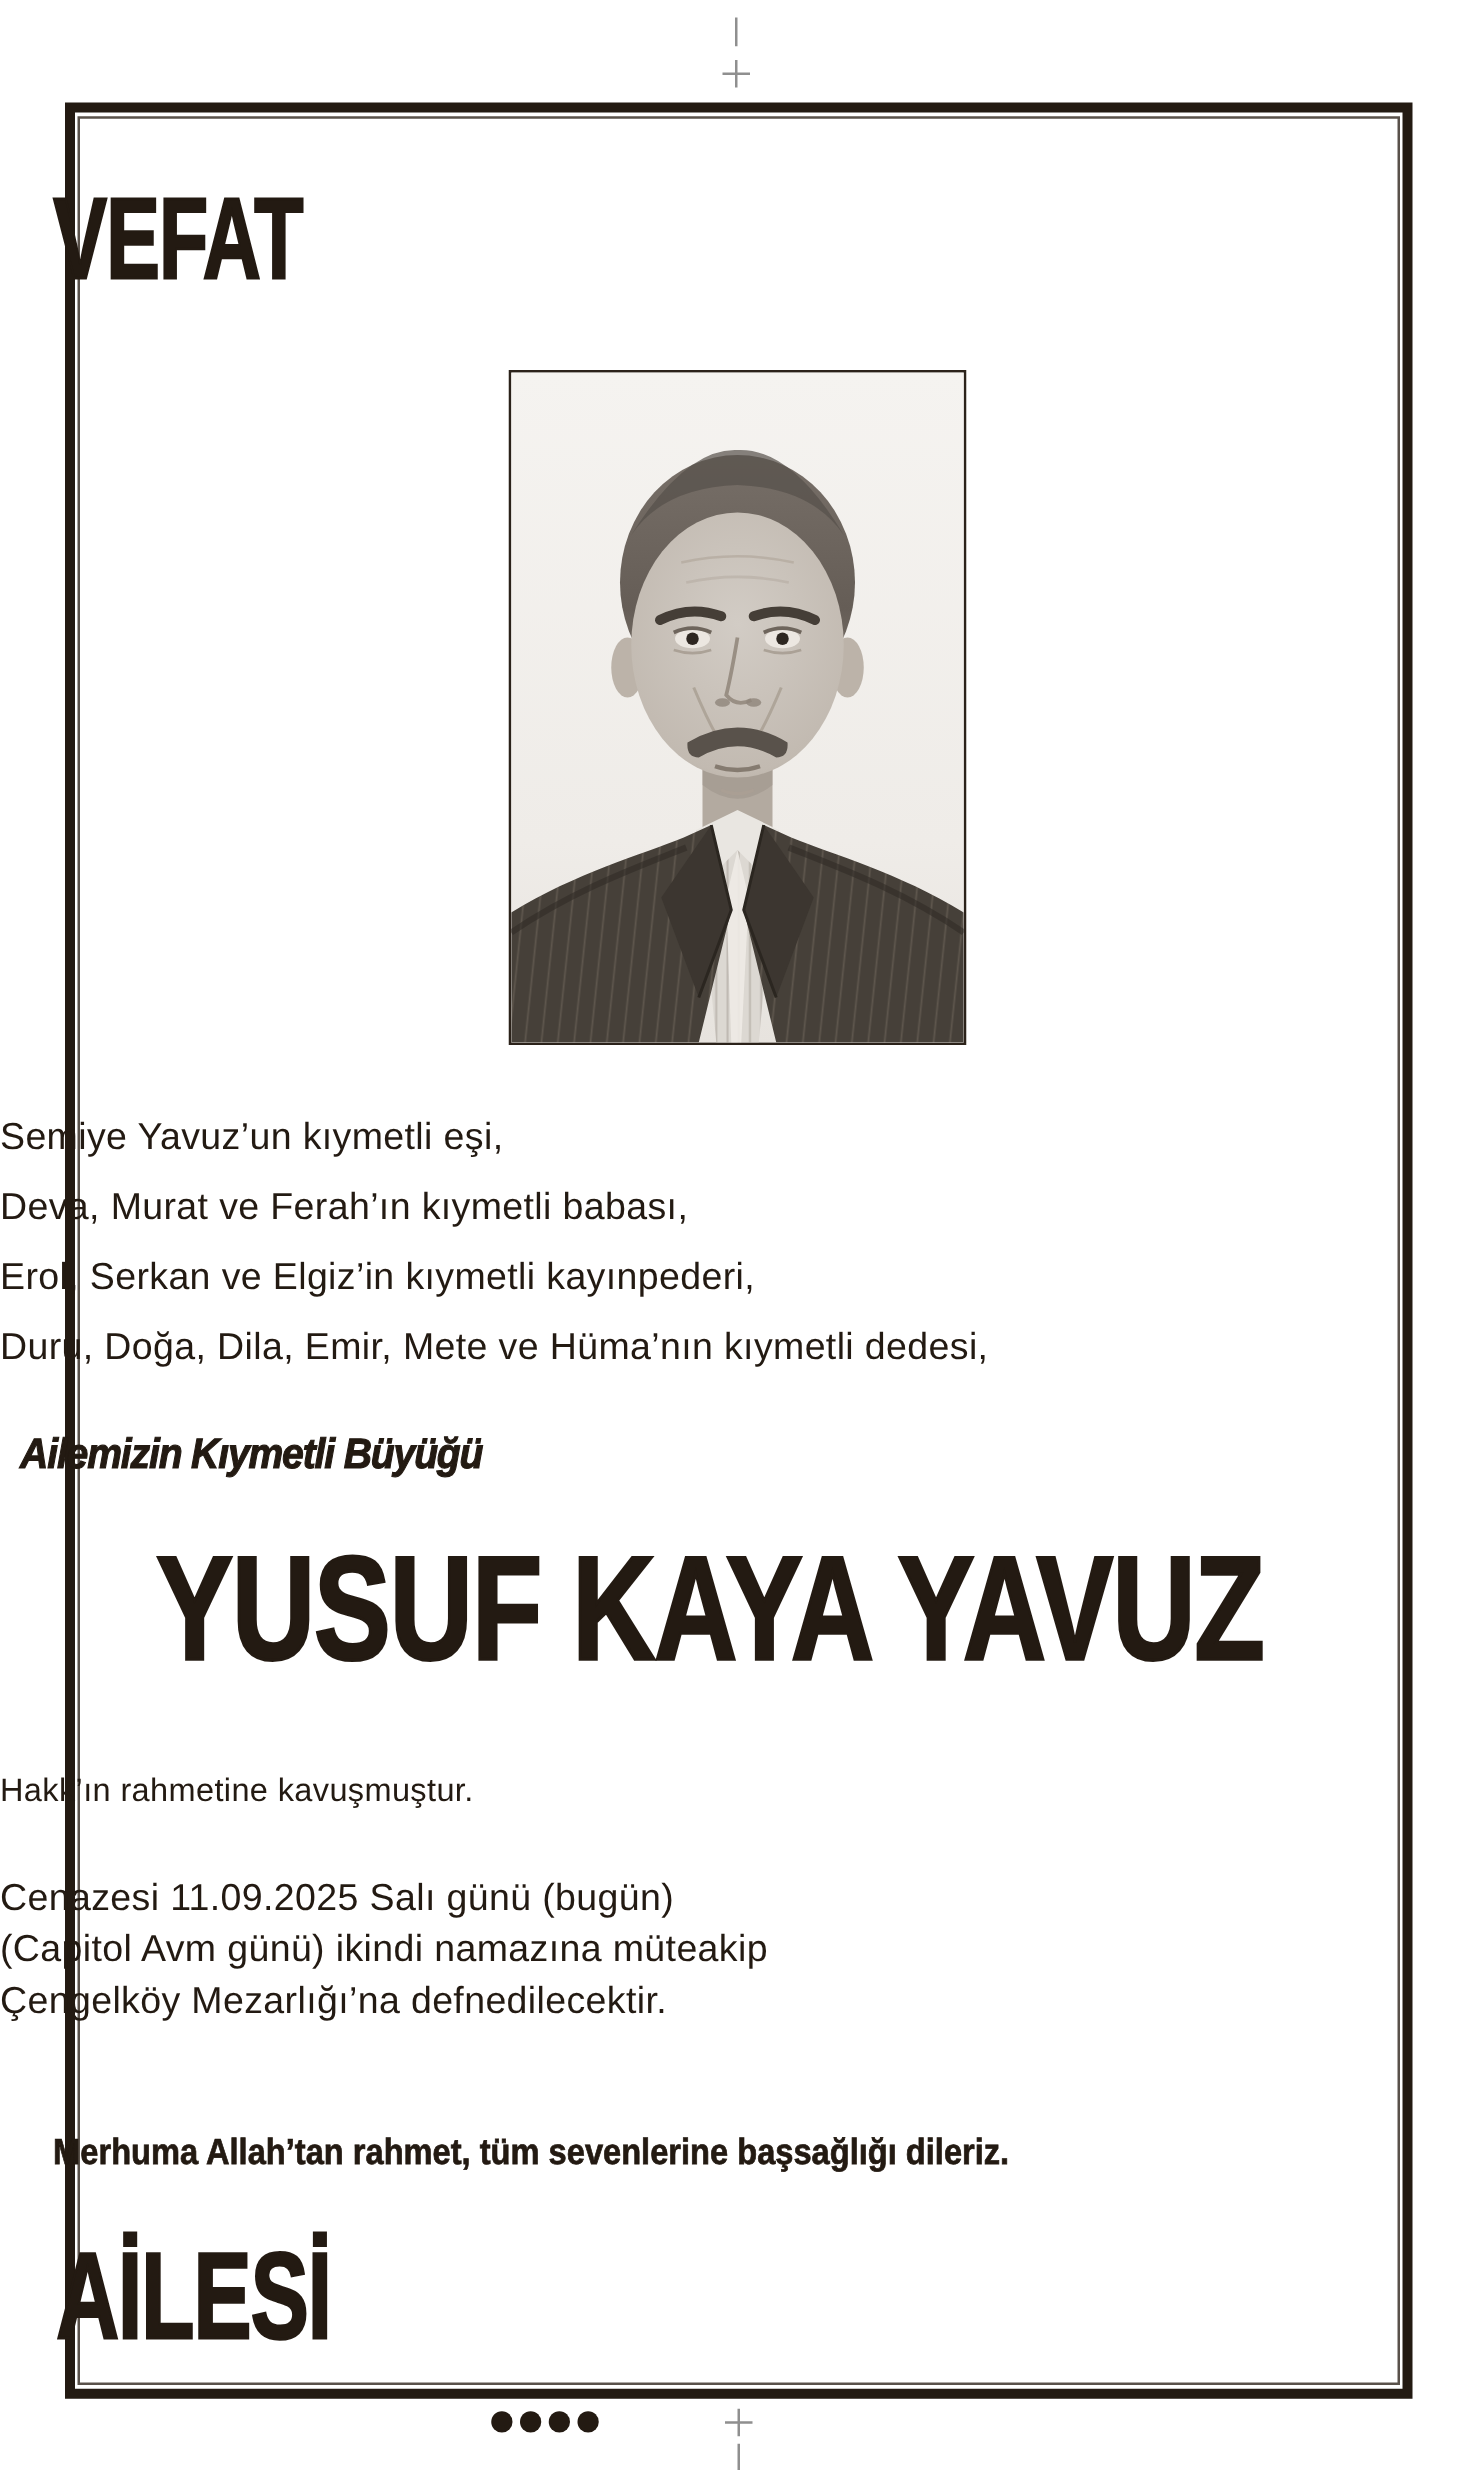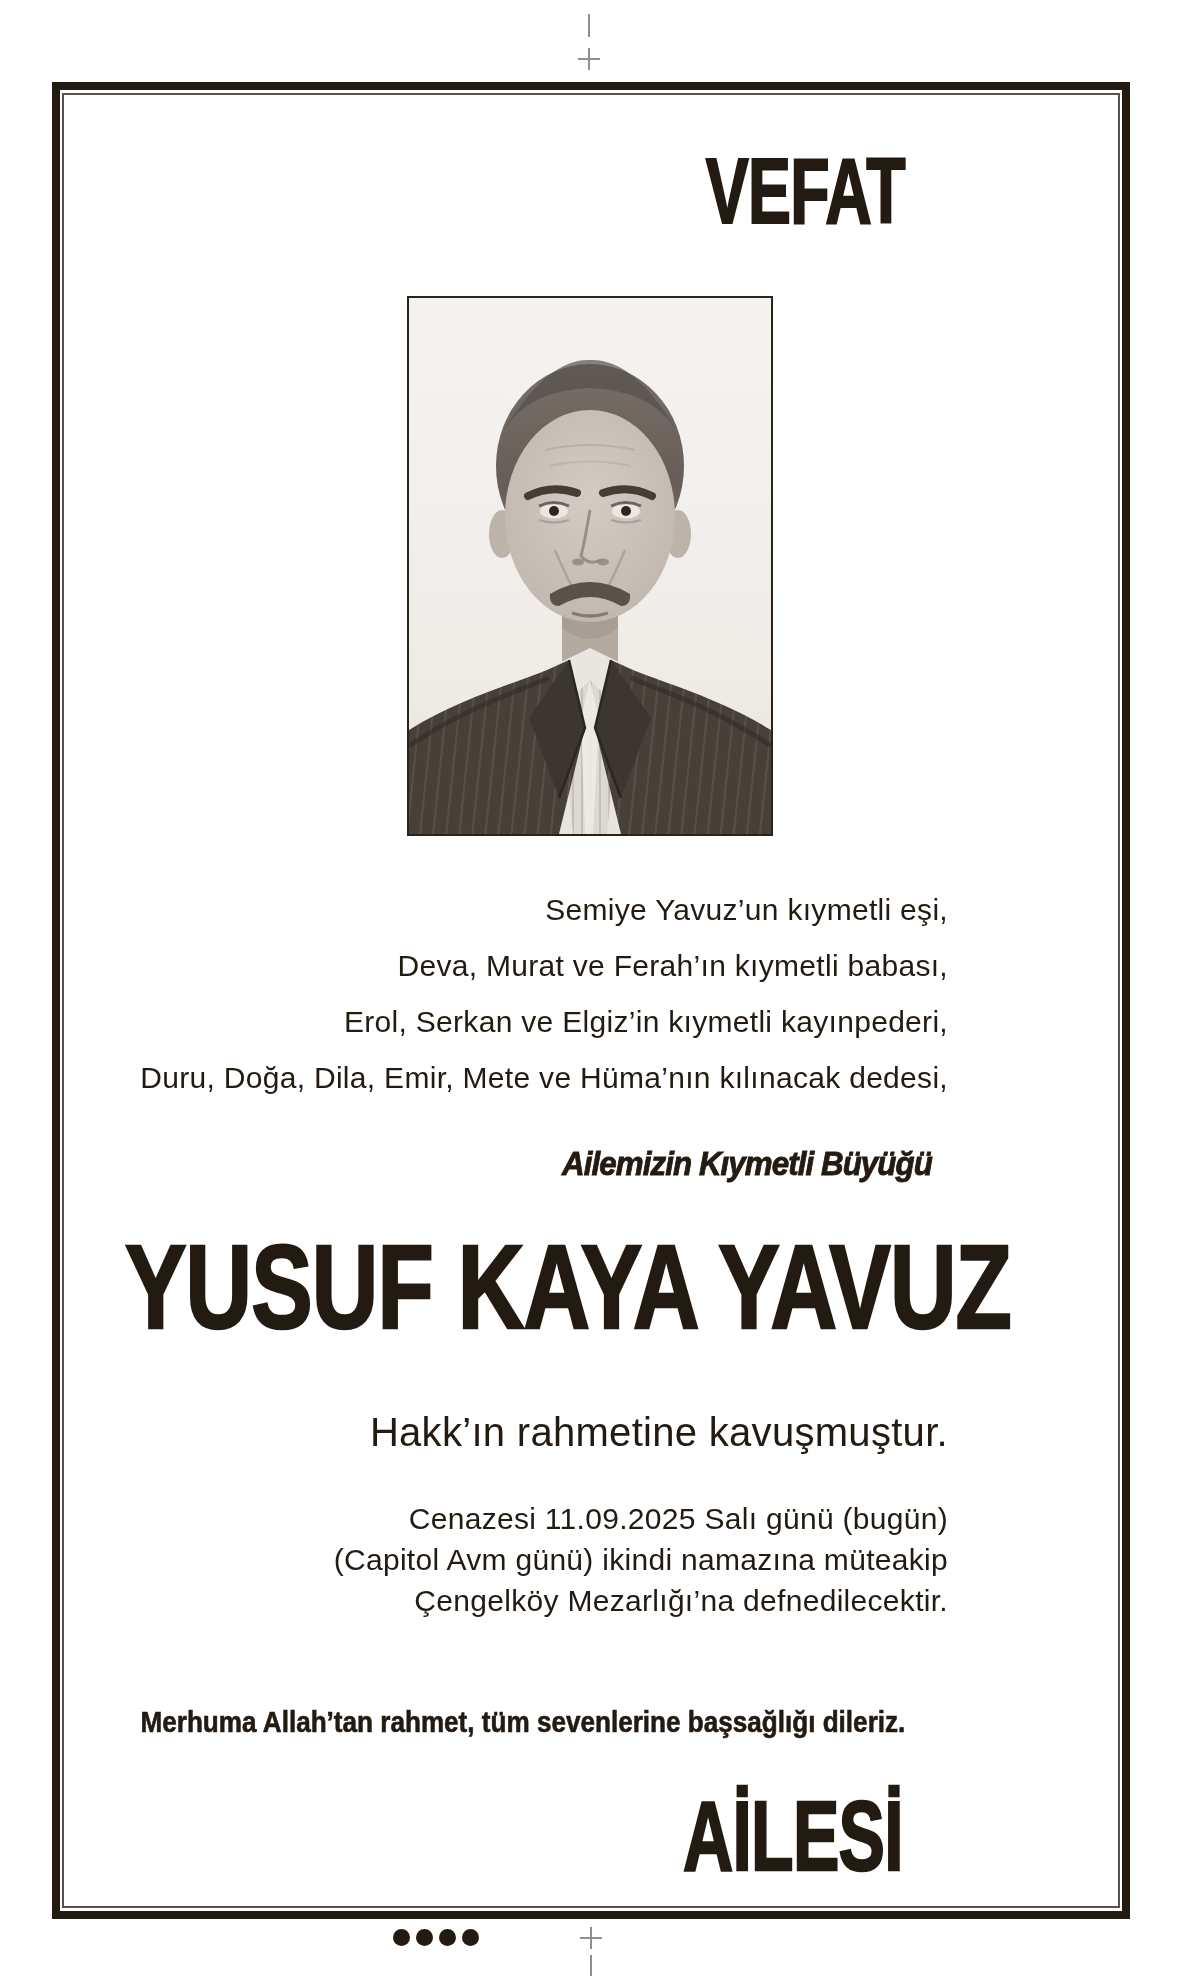--- a/index.html
+++ b/index.html
@@ -30,42 +30,42 @@
   .frame-inner-rule {
     position: absolute;
     left: 2px; right: 2px; top: 3px; bottom: 3px;
     border: 2px solid #59514a;
   }
 
   
   .centerline {
     position: absolute;
     left: 0; width: 948px;
-    text-align: right;
+    text-align: left;
     white-space: nowrap;
   }
   .heavy {
     font-weight: 700;
     letter-spacing: -1px;
   }
   .squeeze { display: inline-block; transform-origin: 50% 50%; }
 
   .vefat   { top: 145px; font-size: 92px; line-height: 92px; }
   .vefat .squeeze { transform: scaleX(0.70); -webkit-text-stroke: 2.2px #231a12; }
 
   .family  { top: 882px; font-size: 30px; line-height: 56px; letter-spacing: 0.3px; }
   .family div { white-space: nowrap; }
 
   .honorific { top: 1143px; font-size: 34px; line-height: 40px; font-style: italic; }
   .honorific .squeeze { transform: scaleX(0.92); -webkit-text-stroke: 0.9px #231a12; }
 
   .deceased { top: 1228px; font-size: 118px; line-height: 118px; }
   .deceased .squeeze { transform: scaleX(0.78); -webkit-text-stroke: 2.6px #231a12; }
 
-  .passing { top: 1412px; font-size: 40px; line-height: 40px; letter-spacing: 0.3px; }
+  .passing { top: 1412px; font-size: 26px; line-height: 40px; letter-spacing: 0.3px; }
 
   .funeral { top: 1498px; font-size: 30px; line-height: 41px; letter-spacing: 0.3px; }
 
   .condolence { top: 1702px; font-size: 29px; line-height: 40px; font-weight: 700; }
   .condolence .squeeze { transform: scaleX(0.90); -webkit-text-stroke: 0.6px #231a12; }
 
   .signature { top: 1786px; font-size: 98px; line-height: 100px; }
   .signature .squeeze { transform: scaleX(0.71); -webkit-text-stroke: 2.4px #231a12; }
 
   
@@ -191,21 +191,21 @@
 
       <path d="M0,448 C50,414 100,396 140,380" fill="none" stroke="#312c26" stroke-width="5" opacity="0.6"></path>
       <path d="M362,448 C312,414 262,396 222,380" fill="none" stroke="#312c26" stroke-width="5" opacity="0.6"></path>
     </svg>
   </div>
 
   <div class="centerline family">
     <div>Semiye Yavuz’un kıymetli eşi,</div>
     <div>Deva, Murat ve Ferah’ın kıymetli babası,</div>
     <div>Erol, Serkan ve Elgiz’in kıymetli kayınpederi,</div>
-    <div>Duru, Doğa, Dila, Emir, Mete ve Hüma’nın kılınacak dedesi,</div>
+    <div>Duru, Doğa, Dila, Emir, Mete ve Hüma’nın kıymetli dedesi,</div>
   </div>
 
   <div class="centerline honorific heavy">
     <span class="squeeze">Ailemizin Kıymetli Büyüğü</span>
   </div>
 
   <div class="centerline deceased heavy">
     <span class="squeeze">YUSUF KAYA YAVUZ</span>
   </div>
 

